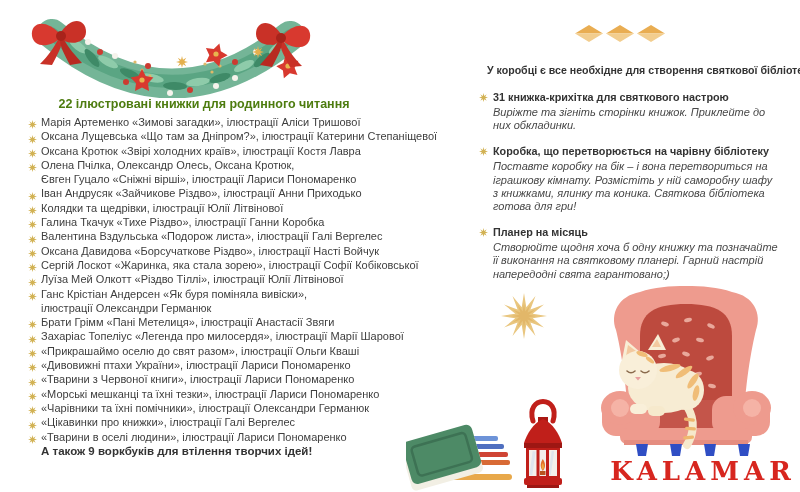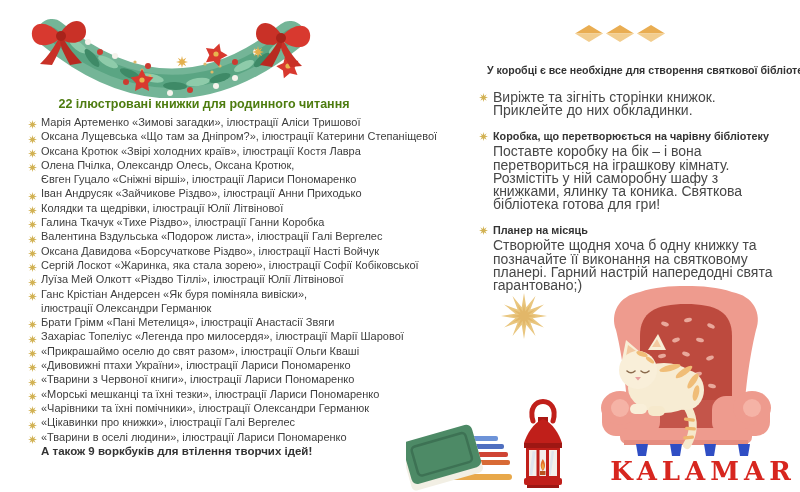--- a/index.html
+++ b/index.html
@@ -15,21 +15,21 @@
   .book-row.cont .bullet{visibility:hidden;}
   .book-text{white-space:nowrap;}
   .book-footer{font-weight:bold;font-size:11.5px;color:#333;margin-left:13px;margin-top:1px;}
 
   
   .kit{position:absolute;left:479px;top:64px;width:316px;}
   .kit-header{font-weight:bold;font-size:10.6px;color:#333;white-space:nowrap;margin-bottom:15px;margin-left:8px;}
   .kit-item{display:flex;align-items:flex-start;margin-bottom:13px;}
   .kit-item .bullet{width:14px;flex:none;padding-top:2px;}
   .kit-item-title{font-weight:bold;font-size:10.8px;line-height:13px;color:#333;margin-bottom:2px;}
-  .kit-item-body{font-size:14px;line-height:13.2px;color:#474747;width:286px;}
+  .kit-item-body{font-size:11px;line-height:13.2px;color:#474747;width:286px;font-style:italic;}
 
   
   .logo{position:absolute;left:610px;top:456px;width:186px;text-align:center;
         font-family:"DejaVu Serif",serif;font-weight:bold;font-size:26px;letter-spacing:5px;color:#d7261f;}
 
   svg{display:block;}
 </style>
 </head>
 <body>
 
@@ -326,20 +326,21 @@
   <div class="kit">
     <div class="kit-header">У коробці є все необхідне для створення святкової бібліотеки:</div>
     <div id="kit-items">
         <div class="kit-item">
           <span class="bullet">
             <svg width="9" height="9" viewBox="0 0 10 10">
               <polygon points="10,5 6.9,5.8 8.5,8.5 5.8,6.9 5,10 4.2,6.9 1.5,8.5 3.2,5.8 0,5 3.2,4.2 1.5,1.5 4.2,3.2 5,0 5.8,3.2 8.5,1.5 6.9,4.2" fill="#d2b254"></polygon>
             </svg>
           </span>
           <div>
+            <div class="kit-item-title">31 книжка-крихітка для святкового настрою</div>
             <div class="kit-item-body">Виріжте та зігніть сторінки книжок. Приклейте до них обкладинки.</div>
           </div>
         </div>
         <div class="kit-item">
           <span class="bullet">
             <svg width="9" height="9" viewBox="0 0 10 10">
               <polygon points="10,5 6.9,5.8 8.5,8.5 5.8,6.9 5,10 4.2,6.9 1.5,8.5 3.2,5.8 0,5 3.2,4.2 1.5,1.5 4.2,3.2 5,0 5.8,3.2 8.5,1.5 6.9,4.2" fill="#d2b254"></polygon>
             </svg>
           </span>
           <div>

